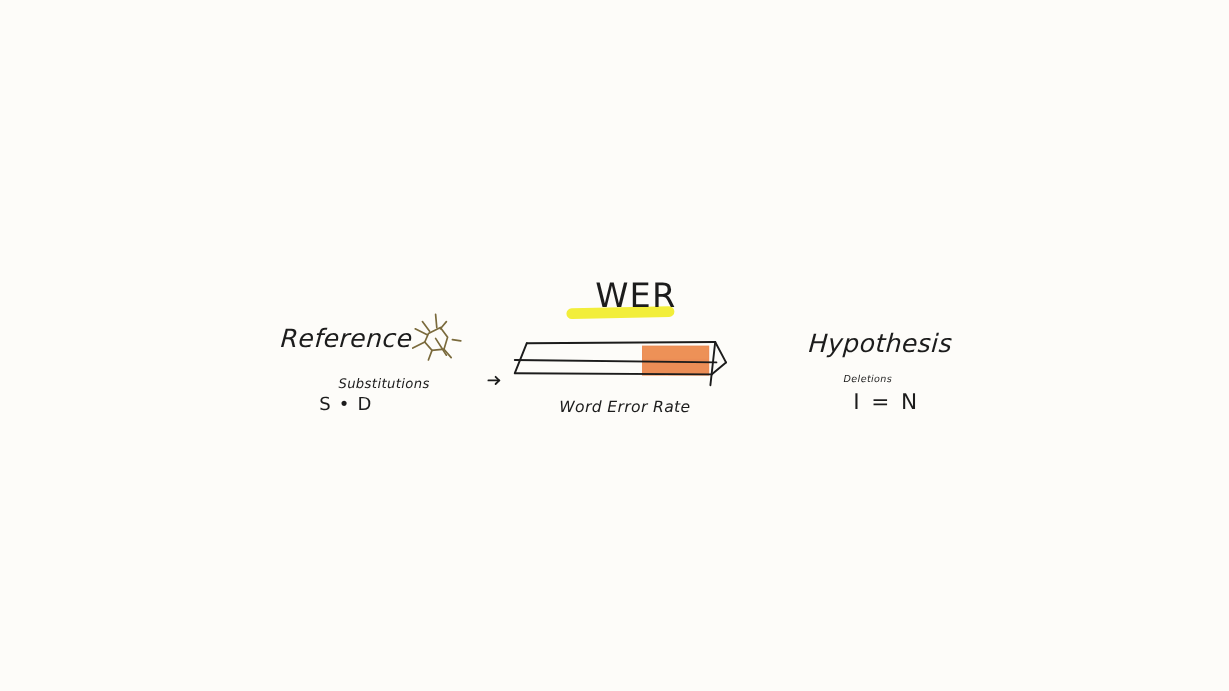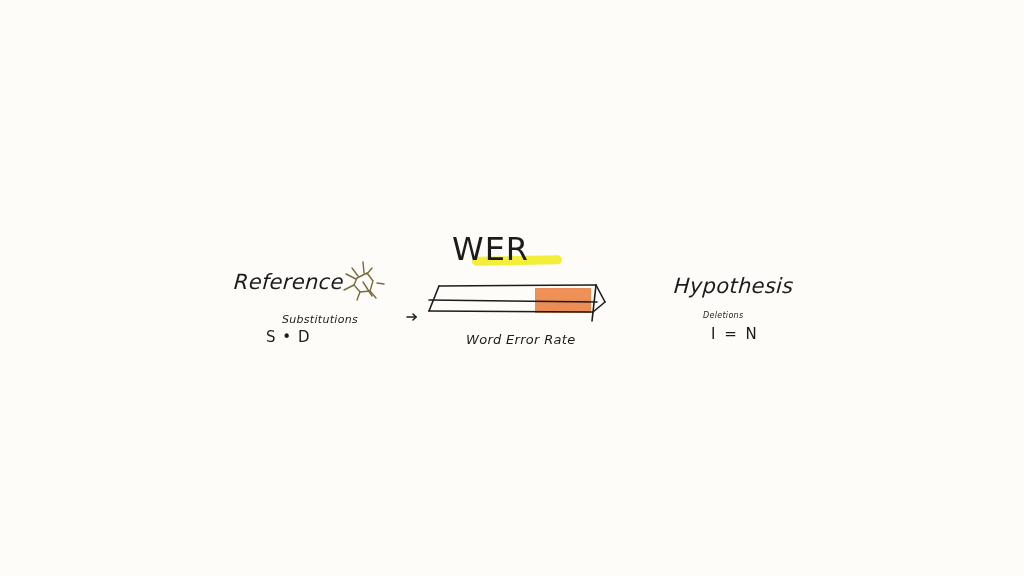--- a/index.html
+++ b/index.html
@@ -12,26 +12,26 @@
     }
     .abs { position: absolute; }
     .hand {
       font-family: "DejaVu Sans", sans-serif;
       font-style: italic;
       letter-spacing: 0.3px;
     }
     #ref-label { left: 234px; top: 270px; font-size: 21px; transform: skewX(-4deg); }
     #ref-sub1 { left: 266px; top: 313px; font-size: 11px; font-style: italic; margin-left: 16px; }
     #ref-sub2 { left: 266px; top: 328px; font-size: 15px; font-style: normal; letter-spacing: 1px; }
-    #wer-title { left: 452px; top: 230px; font-size: 32px; font-style: normal; letter-spacing: 1px; font-family: "DejaVu Sans", sans-serif; }
+    #wer-title { left: 496px; top: 230px; font-size: 28px; font-style: normal; letter-spacing: 1px; font-family: "DejaVu Sans", sans-serif; }
     #wer-highlight { left: 472px; top: 256px; width: 90px; height: 9px; background: #f2ee3a; border-radius: 5px; transform: rotate(-1.2deg); }
     #wer-caption { left: 466px; top: 332px; font-size: 13px; }
     #hyp-label { left: 674px; top: 274px; font-size: 21px; transform: skewX(-4deg); }
     #hyp-sub1 { left: 703px; top: 311px; font-size: 8px; font-style: italic; }
-    #hyp-sub2 { left: 711px; top: 325px; font-size: 15px; font-style: normal; letter-spacing: 2px; }
+    #hyp-sub2 { left: 711px; top: 325px; font-size: 18px; font-style: normal; letter-spacing: 2px; }
     svg { position: absolute; left: 0; top: 0; }
   </style>
 </head>
 <body>
 
 <svg width="1024" height="576">
 
   <g stroke="#7a6a3c" stroke-width="1.4" fill="none" stroke-linecap="round">
     <polygon points="357,278 367,273 373,281 370,291 360,292 354,285"></polygon>
     <line x1="363" y1="262" x2="364" y2="273"></line>

